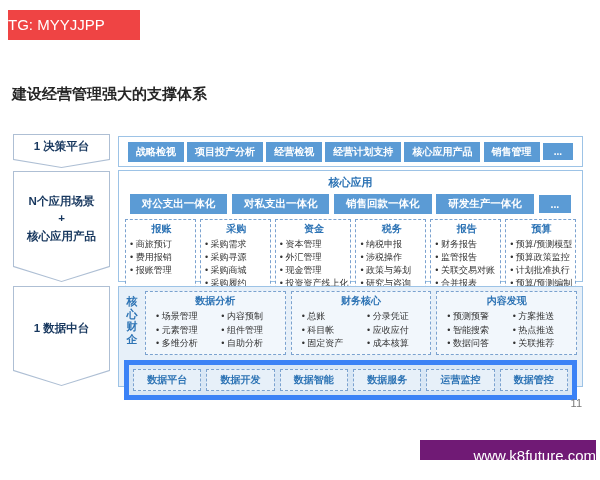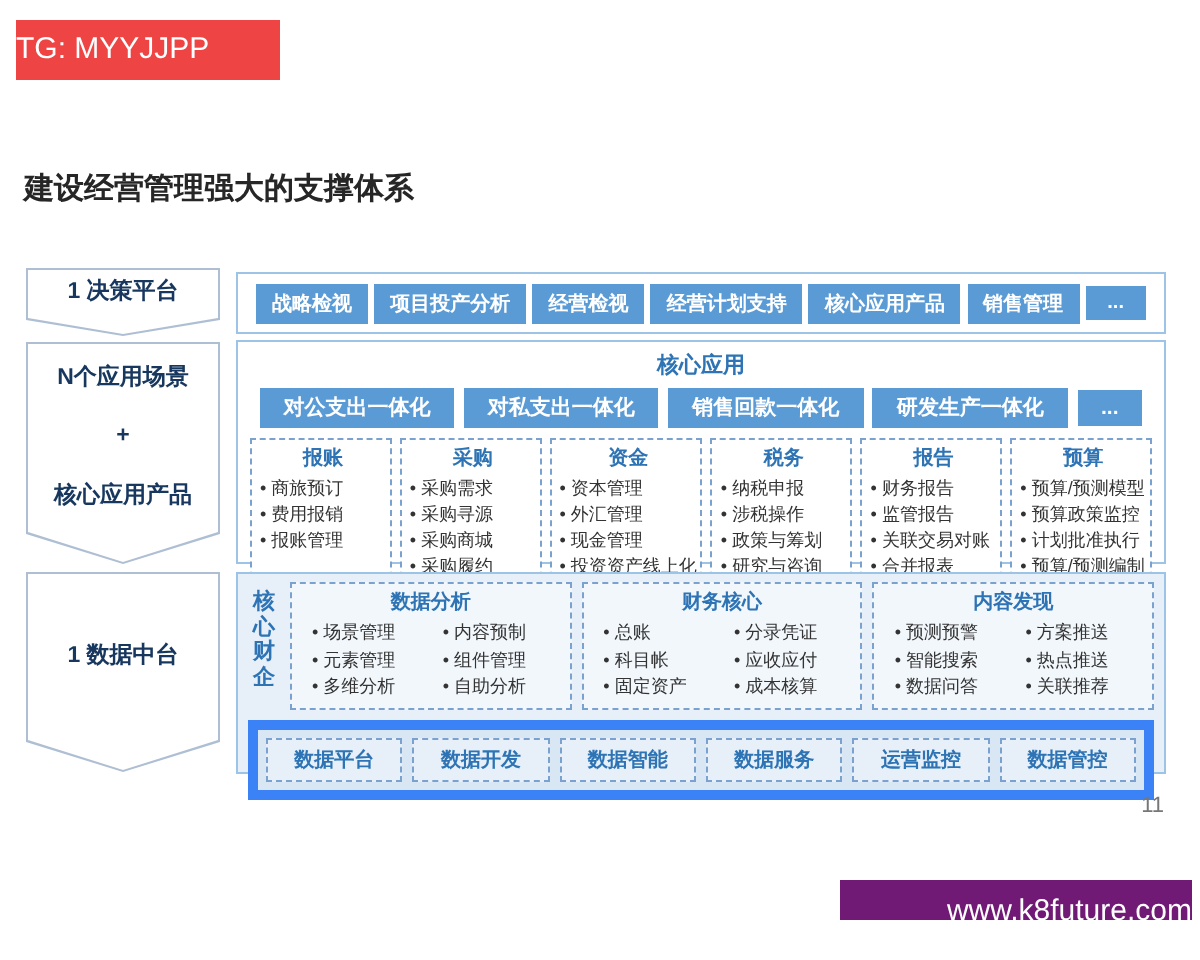--- a/index.html
+++ b/index.html
@@ -19,21 +19,21 @@
   
   .chev { position:absolute; left:13px; width:97px; }
   .chev .bg { position:absolute; inset:0; background:#aebfd4; }
   .chev .fg { position:absolute; inset:1px; background:#ffffff; }
   .chev .txt { position:absolute; inset:0; display:flex; flex-direction:column;
     align-items:center; justify-content:center; font-weight:bold; color:#17375e;
     font-size:11.5px; line-height:1.5; text-align:center; }
   .notch8  .bg, .notch8  .fg { clip-path:polygon(0 0,100% 0,100% calc(100% - 8px),50% 100%,0 calc(100% - 8px)); }
   .notch16 .bg, .notch16 .fg { clip-path:polygon(0 0,100% 0,100% calc(100% - 15px),50% 100%,0 calc(100% - 15px)); }
   .chev1 { top:134px; height:34px; } .chev1 .txt { padding-bottom:8px; }
-  .chev2 { top:171px; height:111px; } .chev2 .txt { padding-bottom:15px;gap:12px; }
+  .chev2 { top:171px; height:111px; } .chev2 .txt { padding-bottom:15px; }
   .chev3 { top:286px; height:100px; } .chev3 .txt { padding-bottom:15px; }
 
   
   .panel { position:absolute; left:118px; width:465px; border:1px solid #9dc3e6; background:#fff; }
   .panel-1 { top:136px; height:31px; display:flex; align-items:center;
     justify-content:space-between; padding:0 9px; }
   .panel-2 { top:170px; height:112px; padding:2px 6px 4px 6px; }
   .panel-3 { top:286px; height:101px; background:#e7f0f9; padding:4px 5px; }
 
   .btn { background:#5b9bd5; color:#fff; font-size:10px; font-weight:bold;

